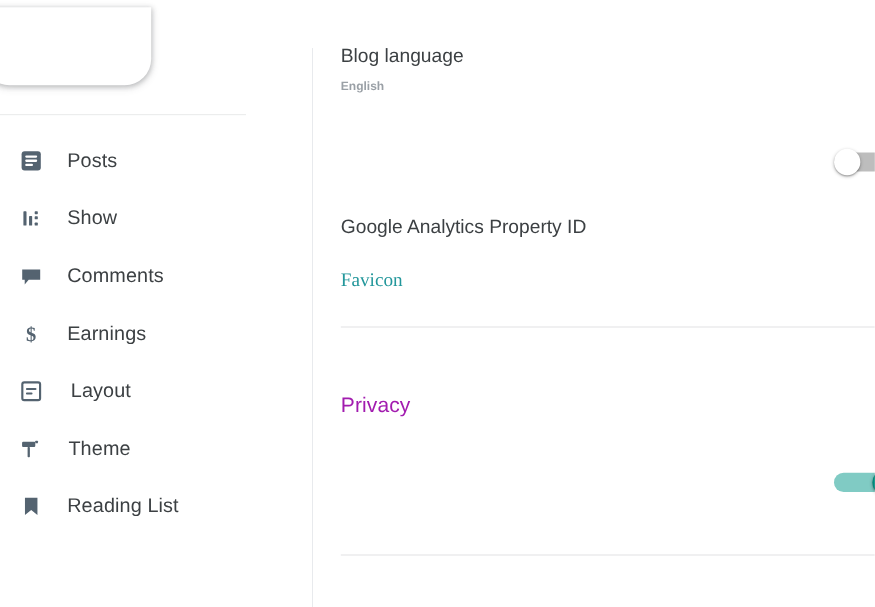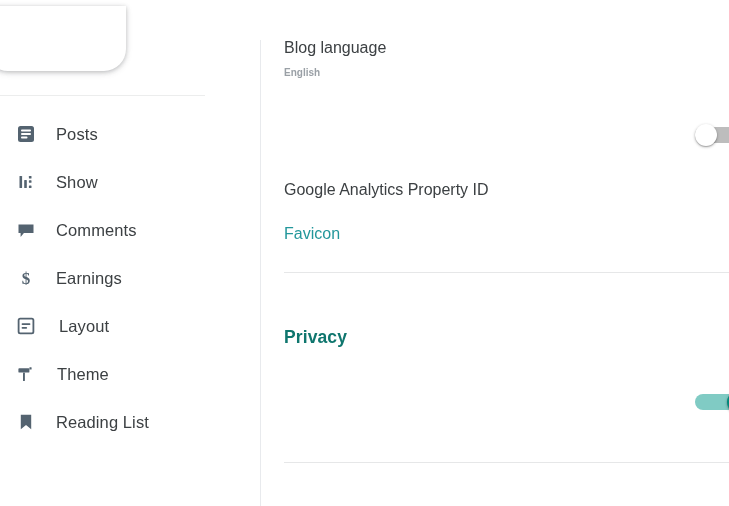--- a/index.html
+++ b/index.html
@@ -143,22 +143,22 @@
   .row-link {
     font-size: 16px;
     color: #23979b;
     line-height: 1;
     cursor: pointer;
     white-space: nowrap;
   }
 
   .section-heading {
     font-size: 17.5px;
-    font-weight: bold;
-    color: #0f766e;
+    font-weight: normal;
+    color: #a21caf;
     line-height: 1;
     letter-spacing: 0.1px;
   }
 
   .divider {
     position: absolute;
     left: 23px;
     right: 0;
     height: 1px;
     background: #e6e7e8;
@@ -304,21 +304,21 @@
 
     <div class="toggle off" style="left: 434px; top: 124px;" data-name="adult-content-toggle">
       <span class="track" data-name="toggle-track"></span>
       <span class="knob" data-name="toggle-knob"></span>
     </div>
 
     <div class="row" style="top: 182px;" data-name="setting-row-google-analytics">
       <div class="row-title" data-name="setting-title">Google Analytics Property ID</div>
     </div>
 
-    <div class="row" style="top: 226px;" data-name="setting-row-favicon">
+    <div class="row" style="top: 226px; font-family: Liberation Serif, serif;" data-name="setting-row-favicon">
       <div class="row-link" data-name="favicon-link">Favicon</div>
     </div>
 
     <div class="divider" style="top: 272px;" data-name="section-divider-top"></div>
 
     <div class="row" style="top: 329px;" data-name="privacy-section-heading">
       <div class="section-heading" data-name="section-title">Privacy</div>
     </div>
 
     <div class="toggle on" style="left: 434px; top: 391px;" data-name="visible-to-search-engines-toggle">

